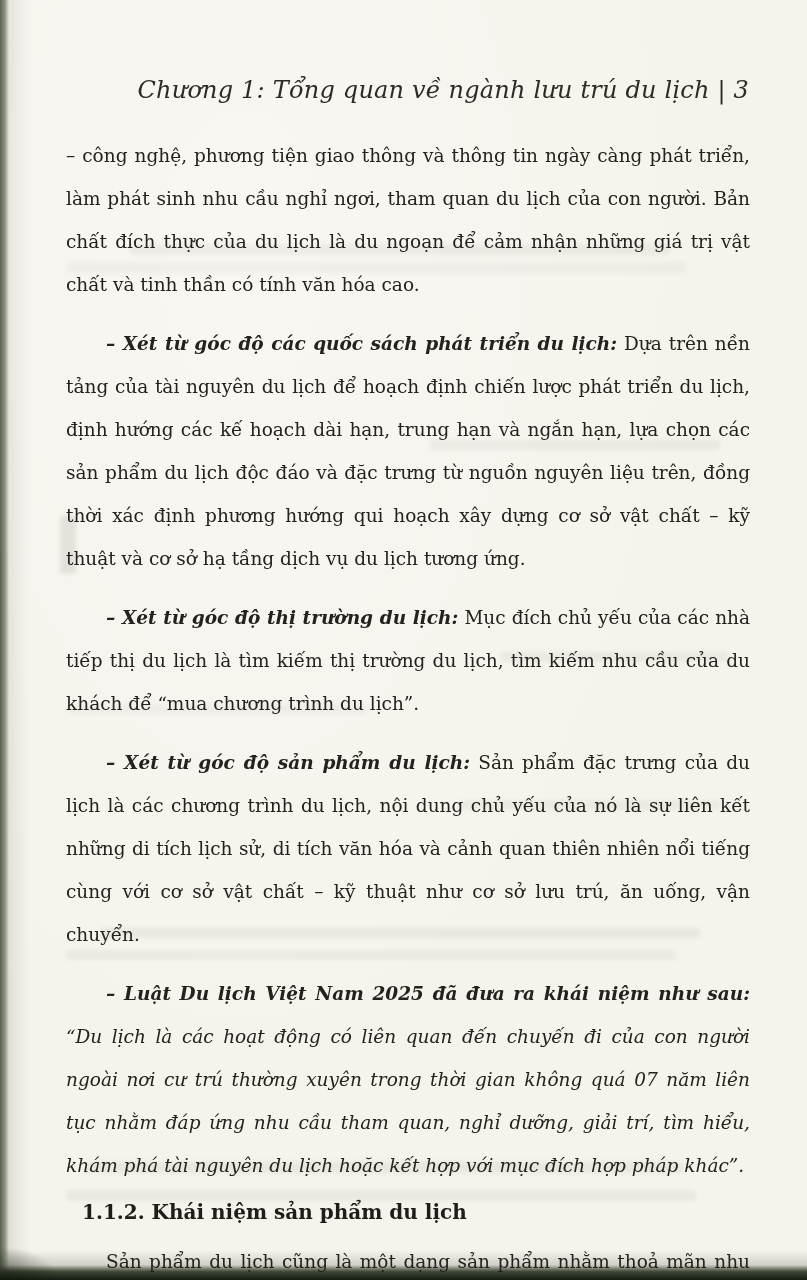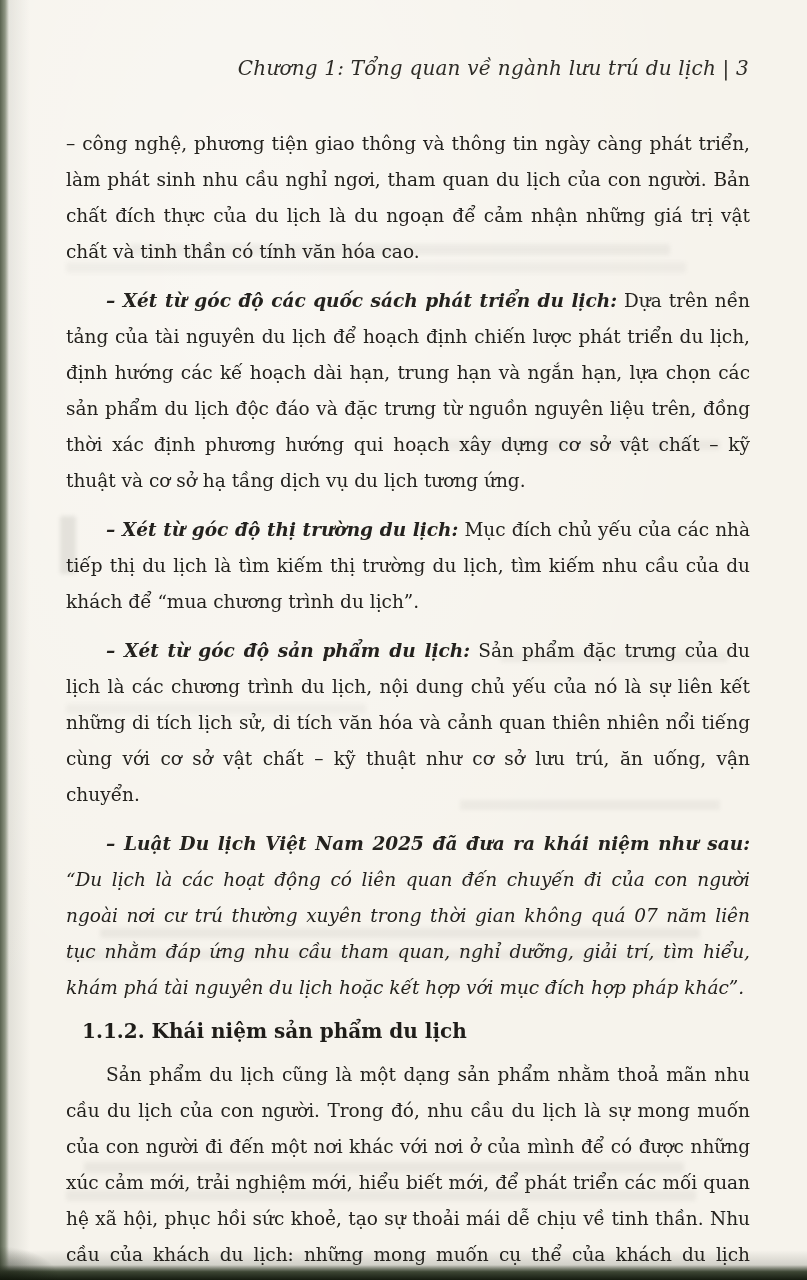--- a/index.html
+++ b/index.html
@@ -27,38 +27,38 @@
     position: absolute; left: 0; right: 0; bottom: 0; height: 15px;
     background: linear-gradient(to top, #151b10 0%, #3d4634 55%, rgba(61,70,52,0) 100%);
   }
   .corner-bl {
     position: absolute; left: 0; bottom: 0; width: 60px; height: 34px;
     background: radial-gradient(ellipse at 0% 100%, rgba(15,20,10,0.55), rgba(15,20,10,0) 70%);
   }
 
   .running-header {
     position: absolute;
-    top: 56px; right: 58px;
+    top: 76px; right: 58px;
     font-style: italic;
-    font-size: 20px;
+    font-size: 24px;
     color: #2d2b26;
     letter-spacing: 0.2px;
   }
 
   .content {
     position: absolute;
     top: 118px; left: 66px;
     width: 684px;
   }
 
   .para {
-    margin: 8px 0 13px 0;
+    margin: 16px 0 13px 0;
     text-align: justify;
     font-size: 18.5px;
-    line-height: 36px;
+    line-height: 43px;
   }
   .indent { text-indent: 40px; }
   .lead   { font-weight: 700; font-style: italic; }
   .italic { font-style: italic; }
 
   .section-heading {
     margin: 8px 0 14px 16px;
     font-size: 20px;
     font-weight: 700;
     font-style: normal;

